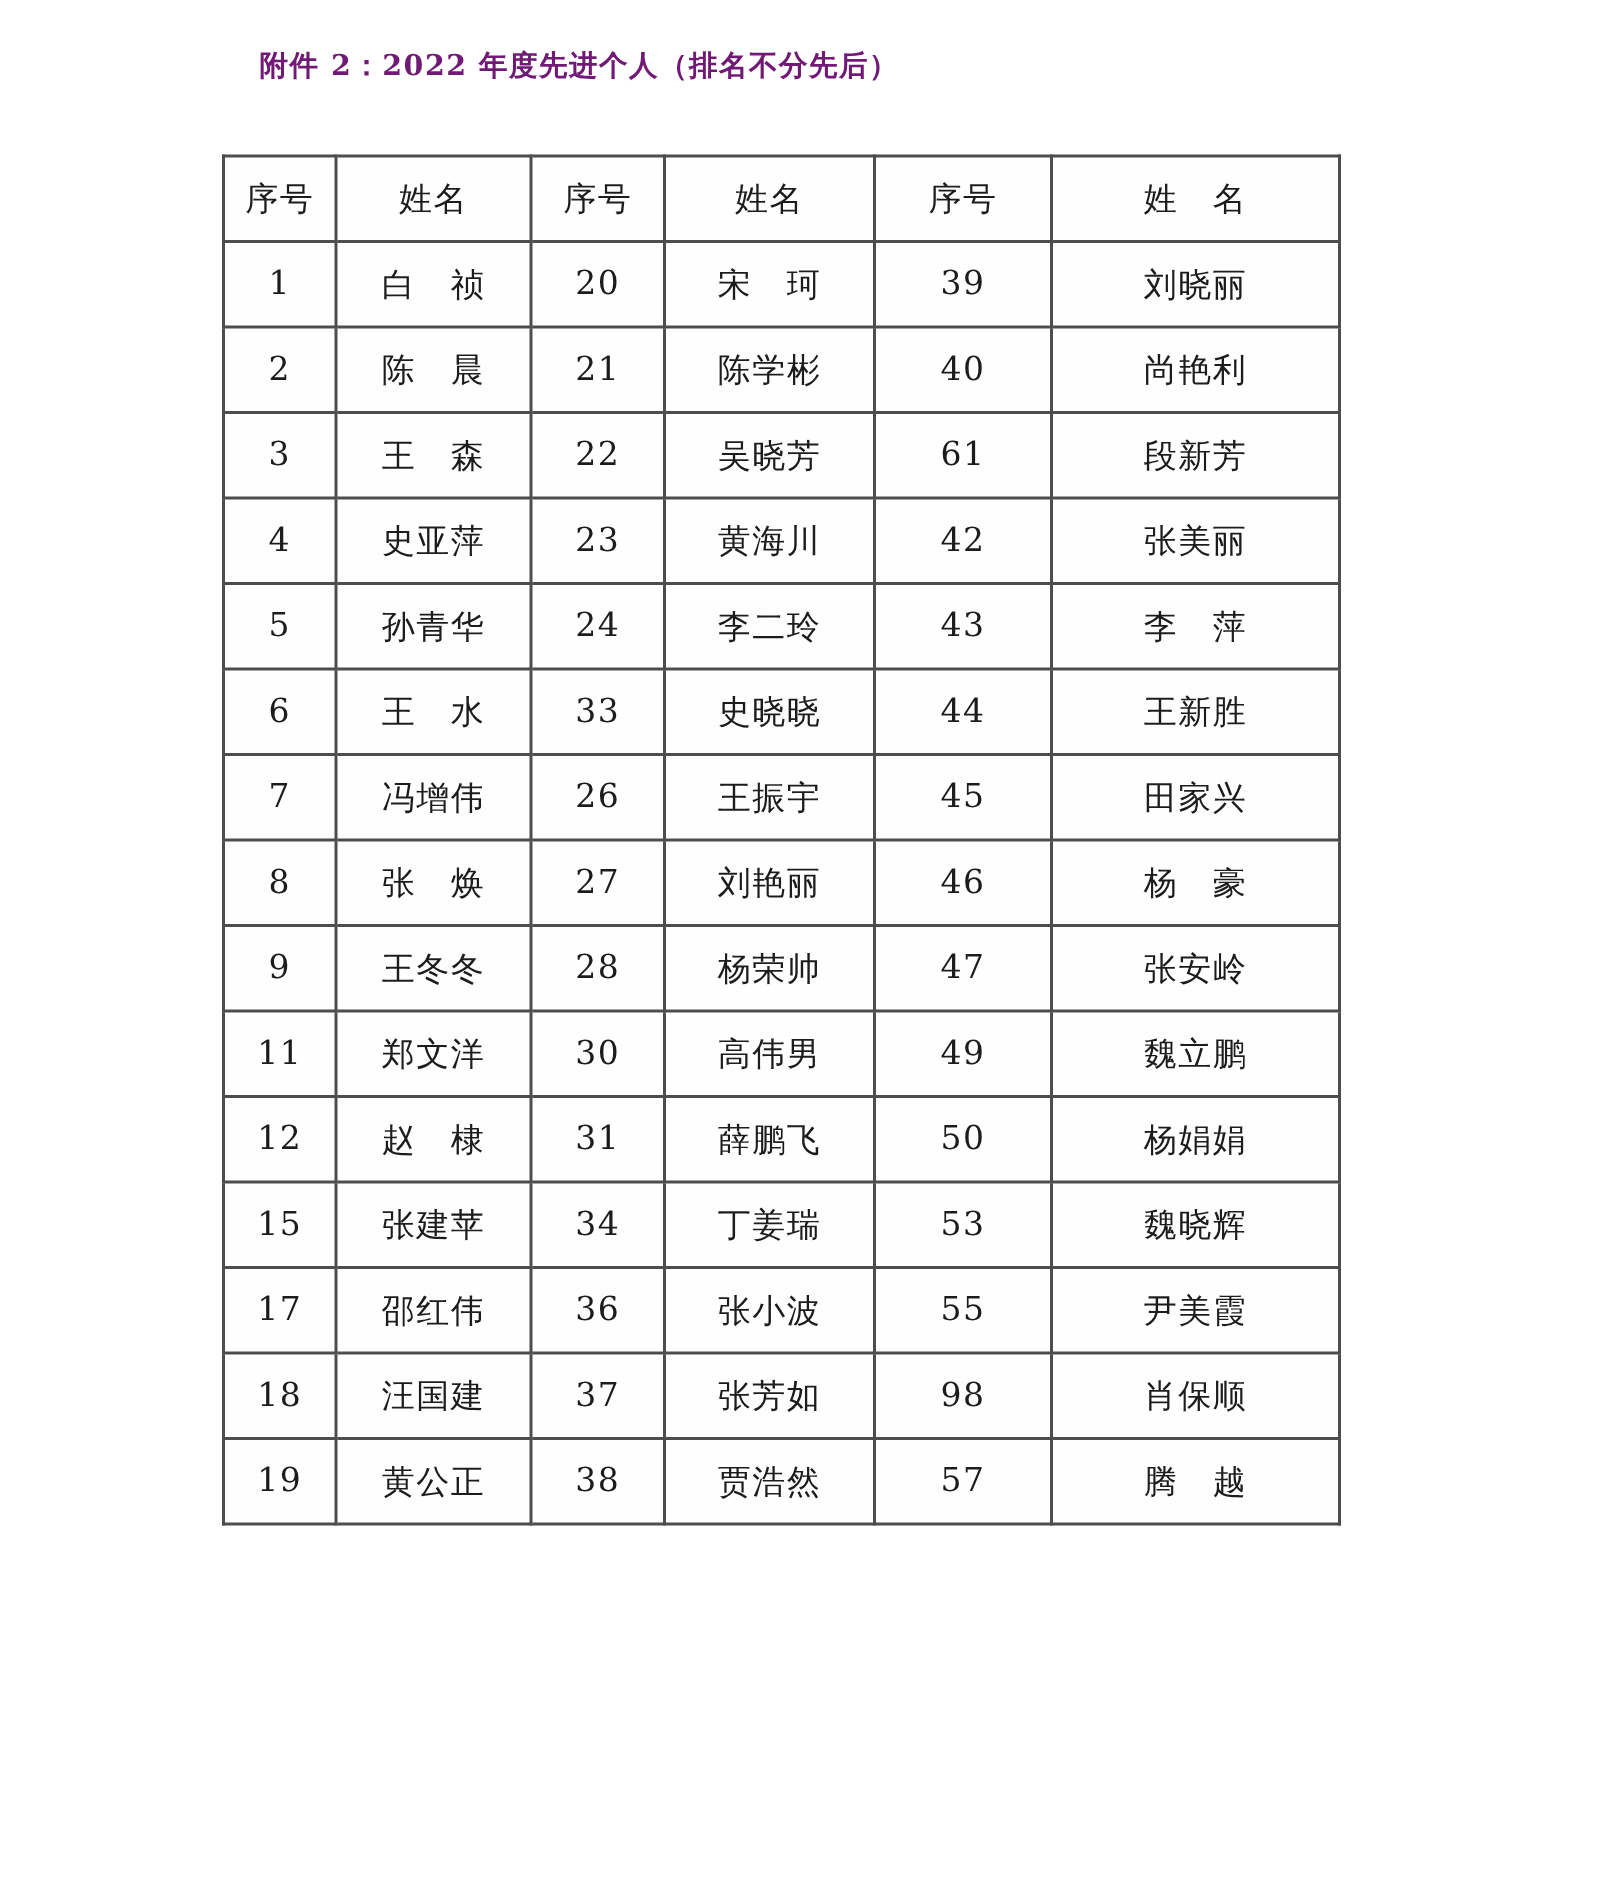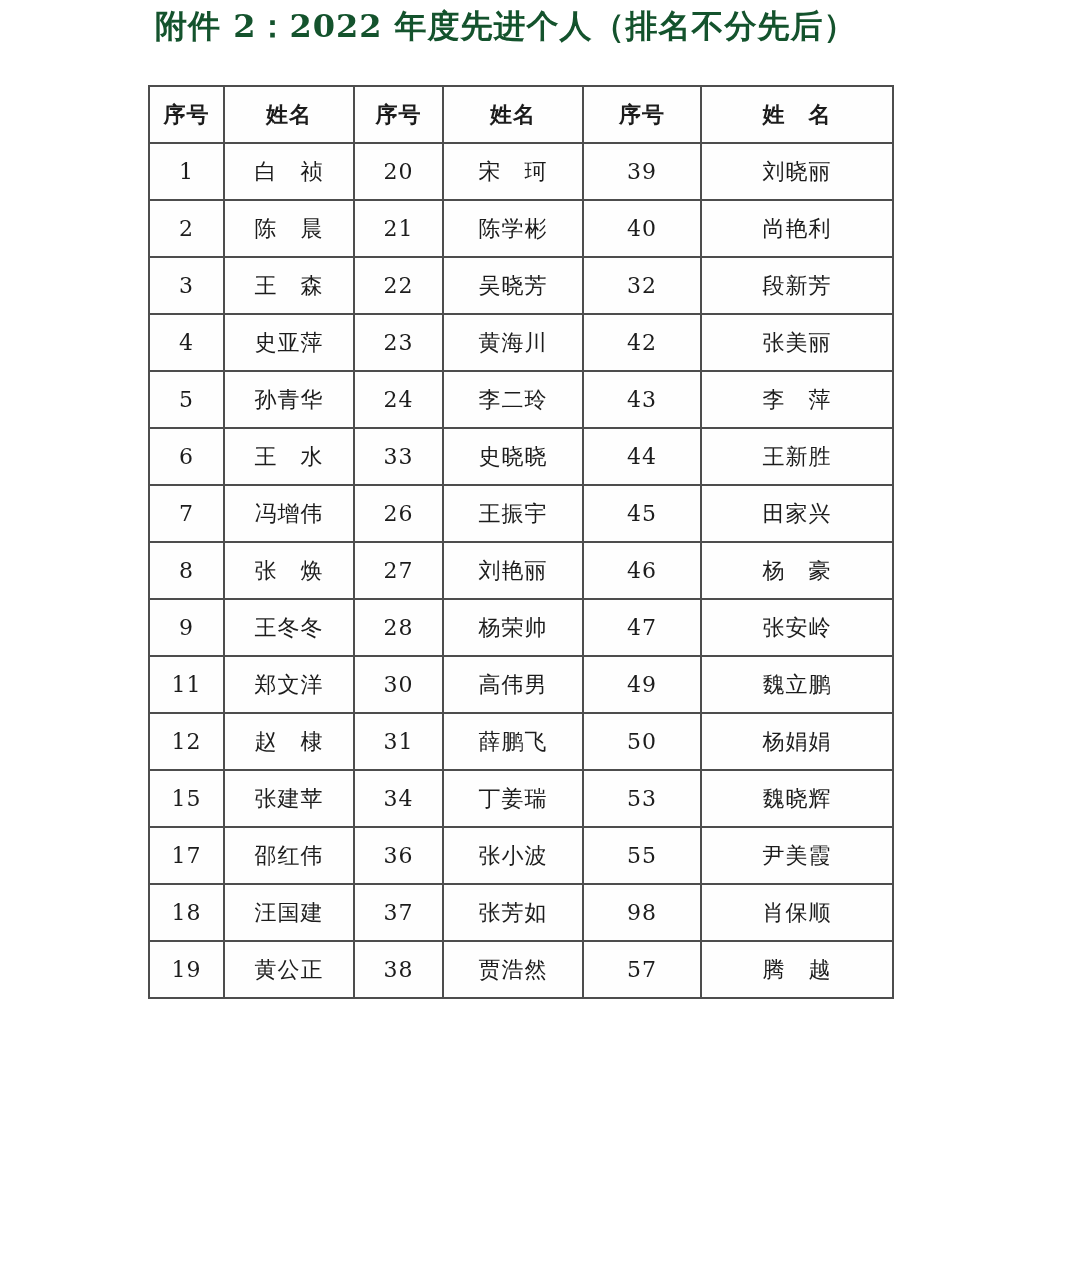--- a/index.html
+++ b/index.html
@@ -8,27 +8,27 @@
     background: #ffffff;
   }
   body {
     width: 1075px;
     height: 1263px;
     font-family: "DejaVu Serif", "Liberation Serif", serif;
     color: #1c1c1c;
     overflow: hidden;
   }
   .doc-title {
-    margin: 0;
+    margin: 18px;
     padding: 10px 0 0 155px;
-    font-size: 32px;
+    font-size: 19px;
     line-height: 32px;
     font-weight: bold;
     letter-spacing: 1px;
-    color: #14532d;
+    color: #701a75;
   }
   table.award-table {
     border-collapse: collapse;
     table-layout: fixed;
     width: 744px;
     margin: 43px 0 0 148px;
     background: #fefefe;
   }
   table.award-table th,
   table.award-table td {
@@ -36,21 +36,21 @@
     text-align: center;
     vertical-align: middle;
     height: 55px;
     padding: 0;
     font-size: 22px;
     font-weight: normal;
     letter-spacing: 1px;
     white-space: pre;
   }
   table.award-table th {
-    font-weight: bold;
+    font-weight: normal;
   }
   col.c-serial-1 { width: 75px; }
   col.c-name-1   { width: 130px; }
   col.c-serial-2 { width: 89px; }
   col.c-name-2   { width: 140px; }
   col.c-serial-3 { width: 118px; }
   col.c-name-3   { width: 192px; }
 </style>
 </head>
 <body>
@@ -91,21 +91,21 @@
         <td>21</td>
         <td>陈学彬</td>
         <td>40</td>
         <td>尚艳利</td>
       </tr>
       <tr>
         <td>3</td>
         <td>王　森</td>
         <td>22</td>
         <td>吴晓芳</td>
-        <td>32</td>
+        <td>61</td>
         <td>段新芳</td>
       </tr>
       <tr>
         <td>4</td>
         <td>史亚萍</td>
         <td>23</td>
         <td>黄海川</td>
         <td>42</td>
         <td>张美丽</td>
       </tr>

